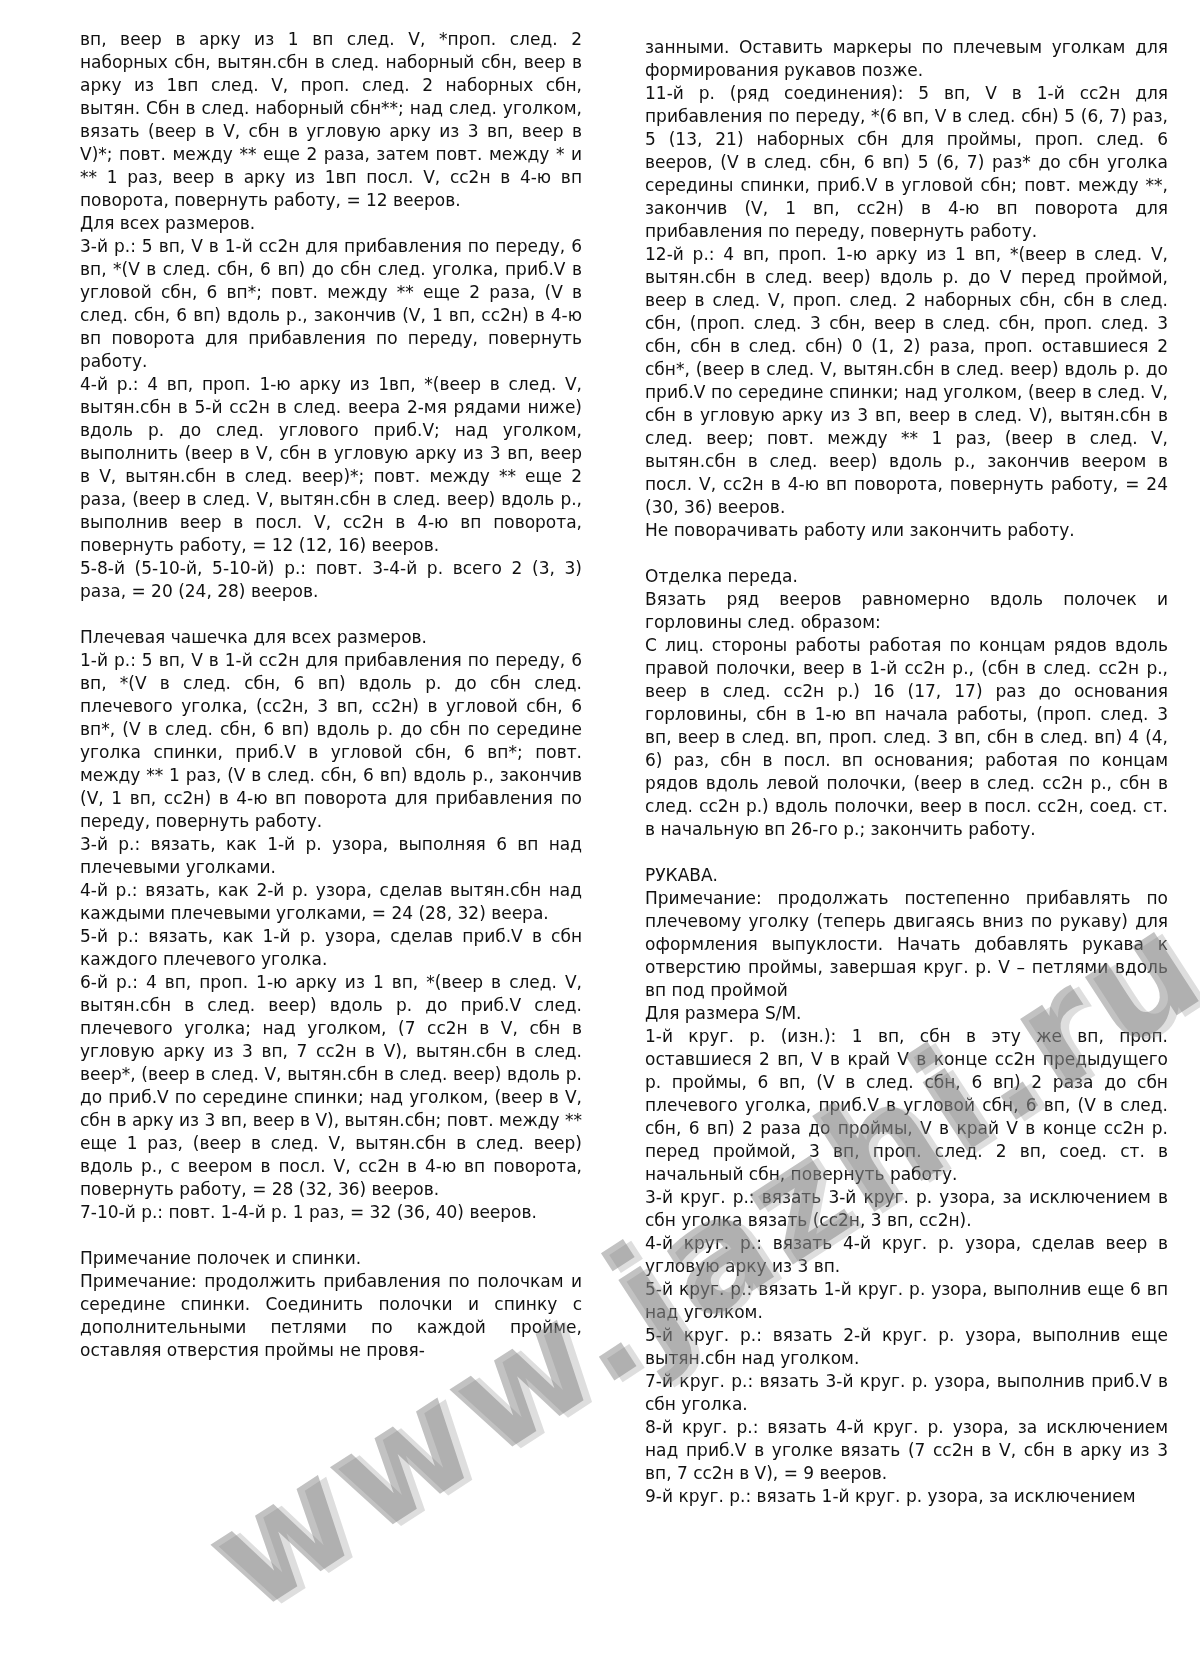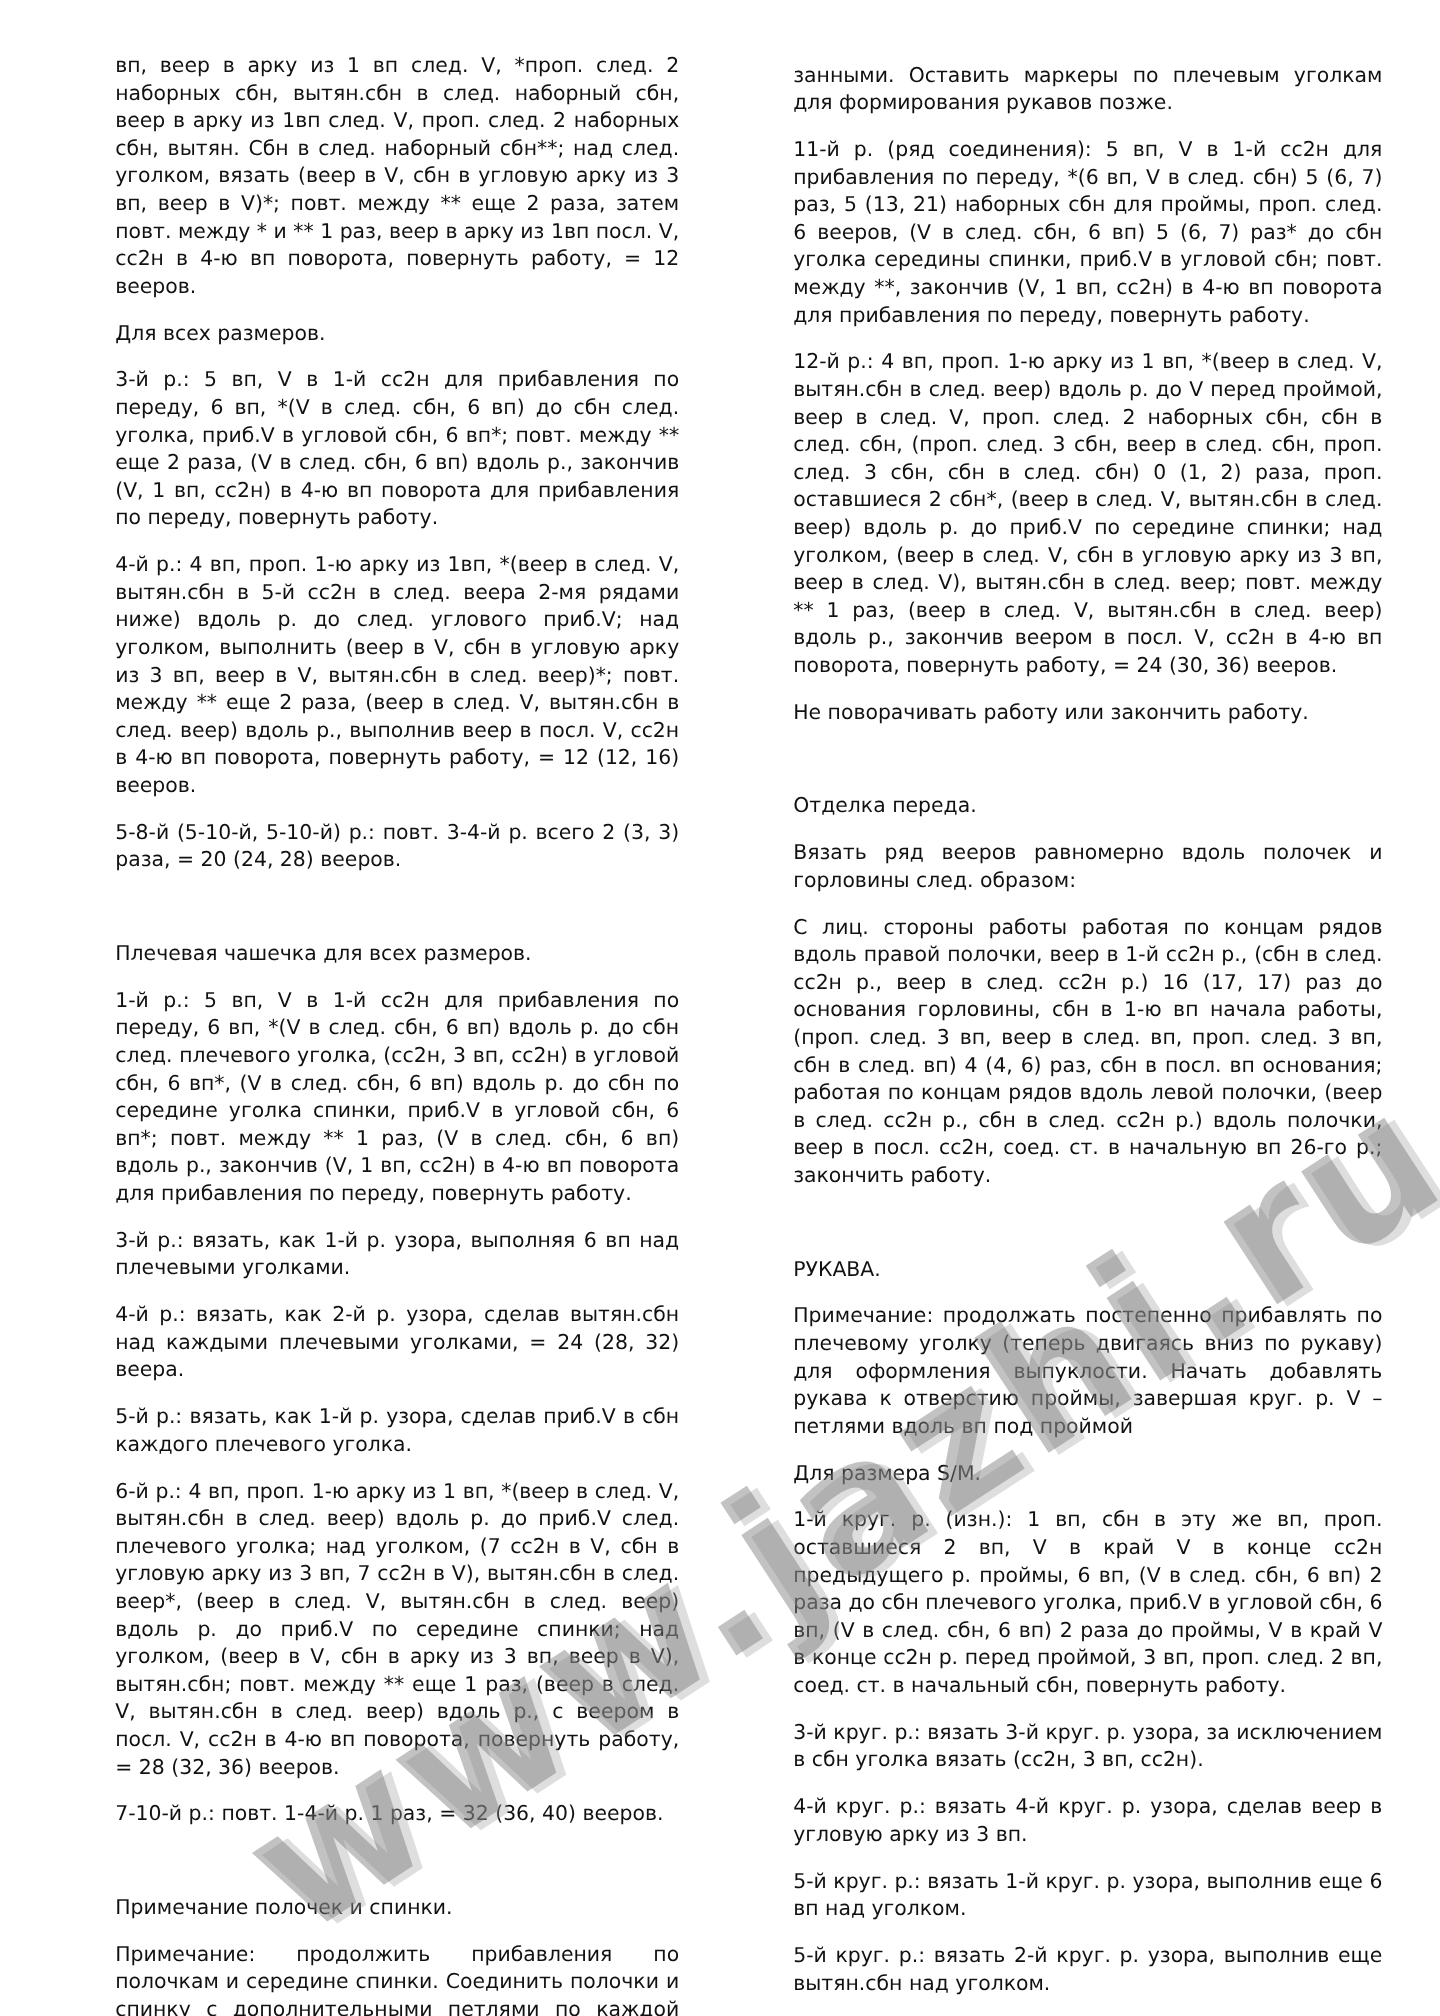--- a/index.html
+++ b/index.html
@@ -9,21 +9,21 @@
     font-family: "DejaVu Sans", sans-serif;
     color: #111111;
   }
   .col {
     position: absolute; top: 28px;
     font-size: 17px; line-height: 23px;
     text-align: justify;
   }
   .col-left { left: 80px; width: 502px; }
   .col-right { left: 645px; width: 523px; top: 36px; }
-  .para { margin: 16px; }
+  .para { margin: 0; }
   .gap { height: 23px; }
   .watermark {
     position: absolute; left: 130px; top: 560px;
     font-family: "DejaVu Sans", sans-serif;
     font-weight: bold; font-size: 150px; letter-spacing: 4px;
     color: rgba(120,120,120,0.45);
     transform: rotate(-57deg);
     transform-origin: 0 0;
     white-space: nowrap;
     pointer-events: none;

